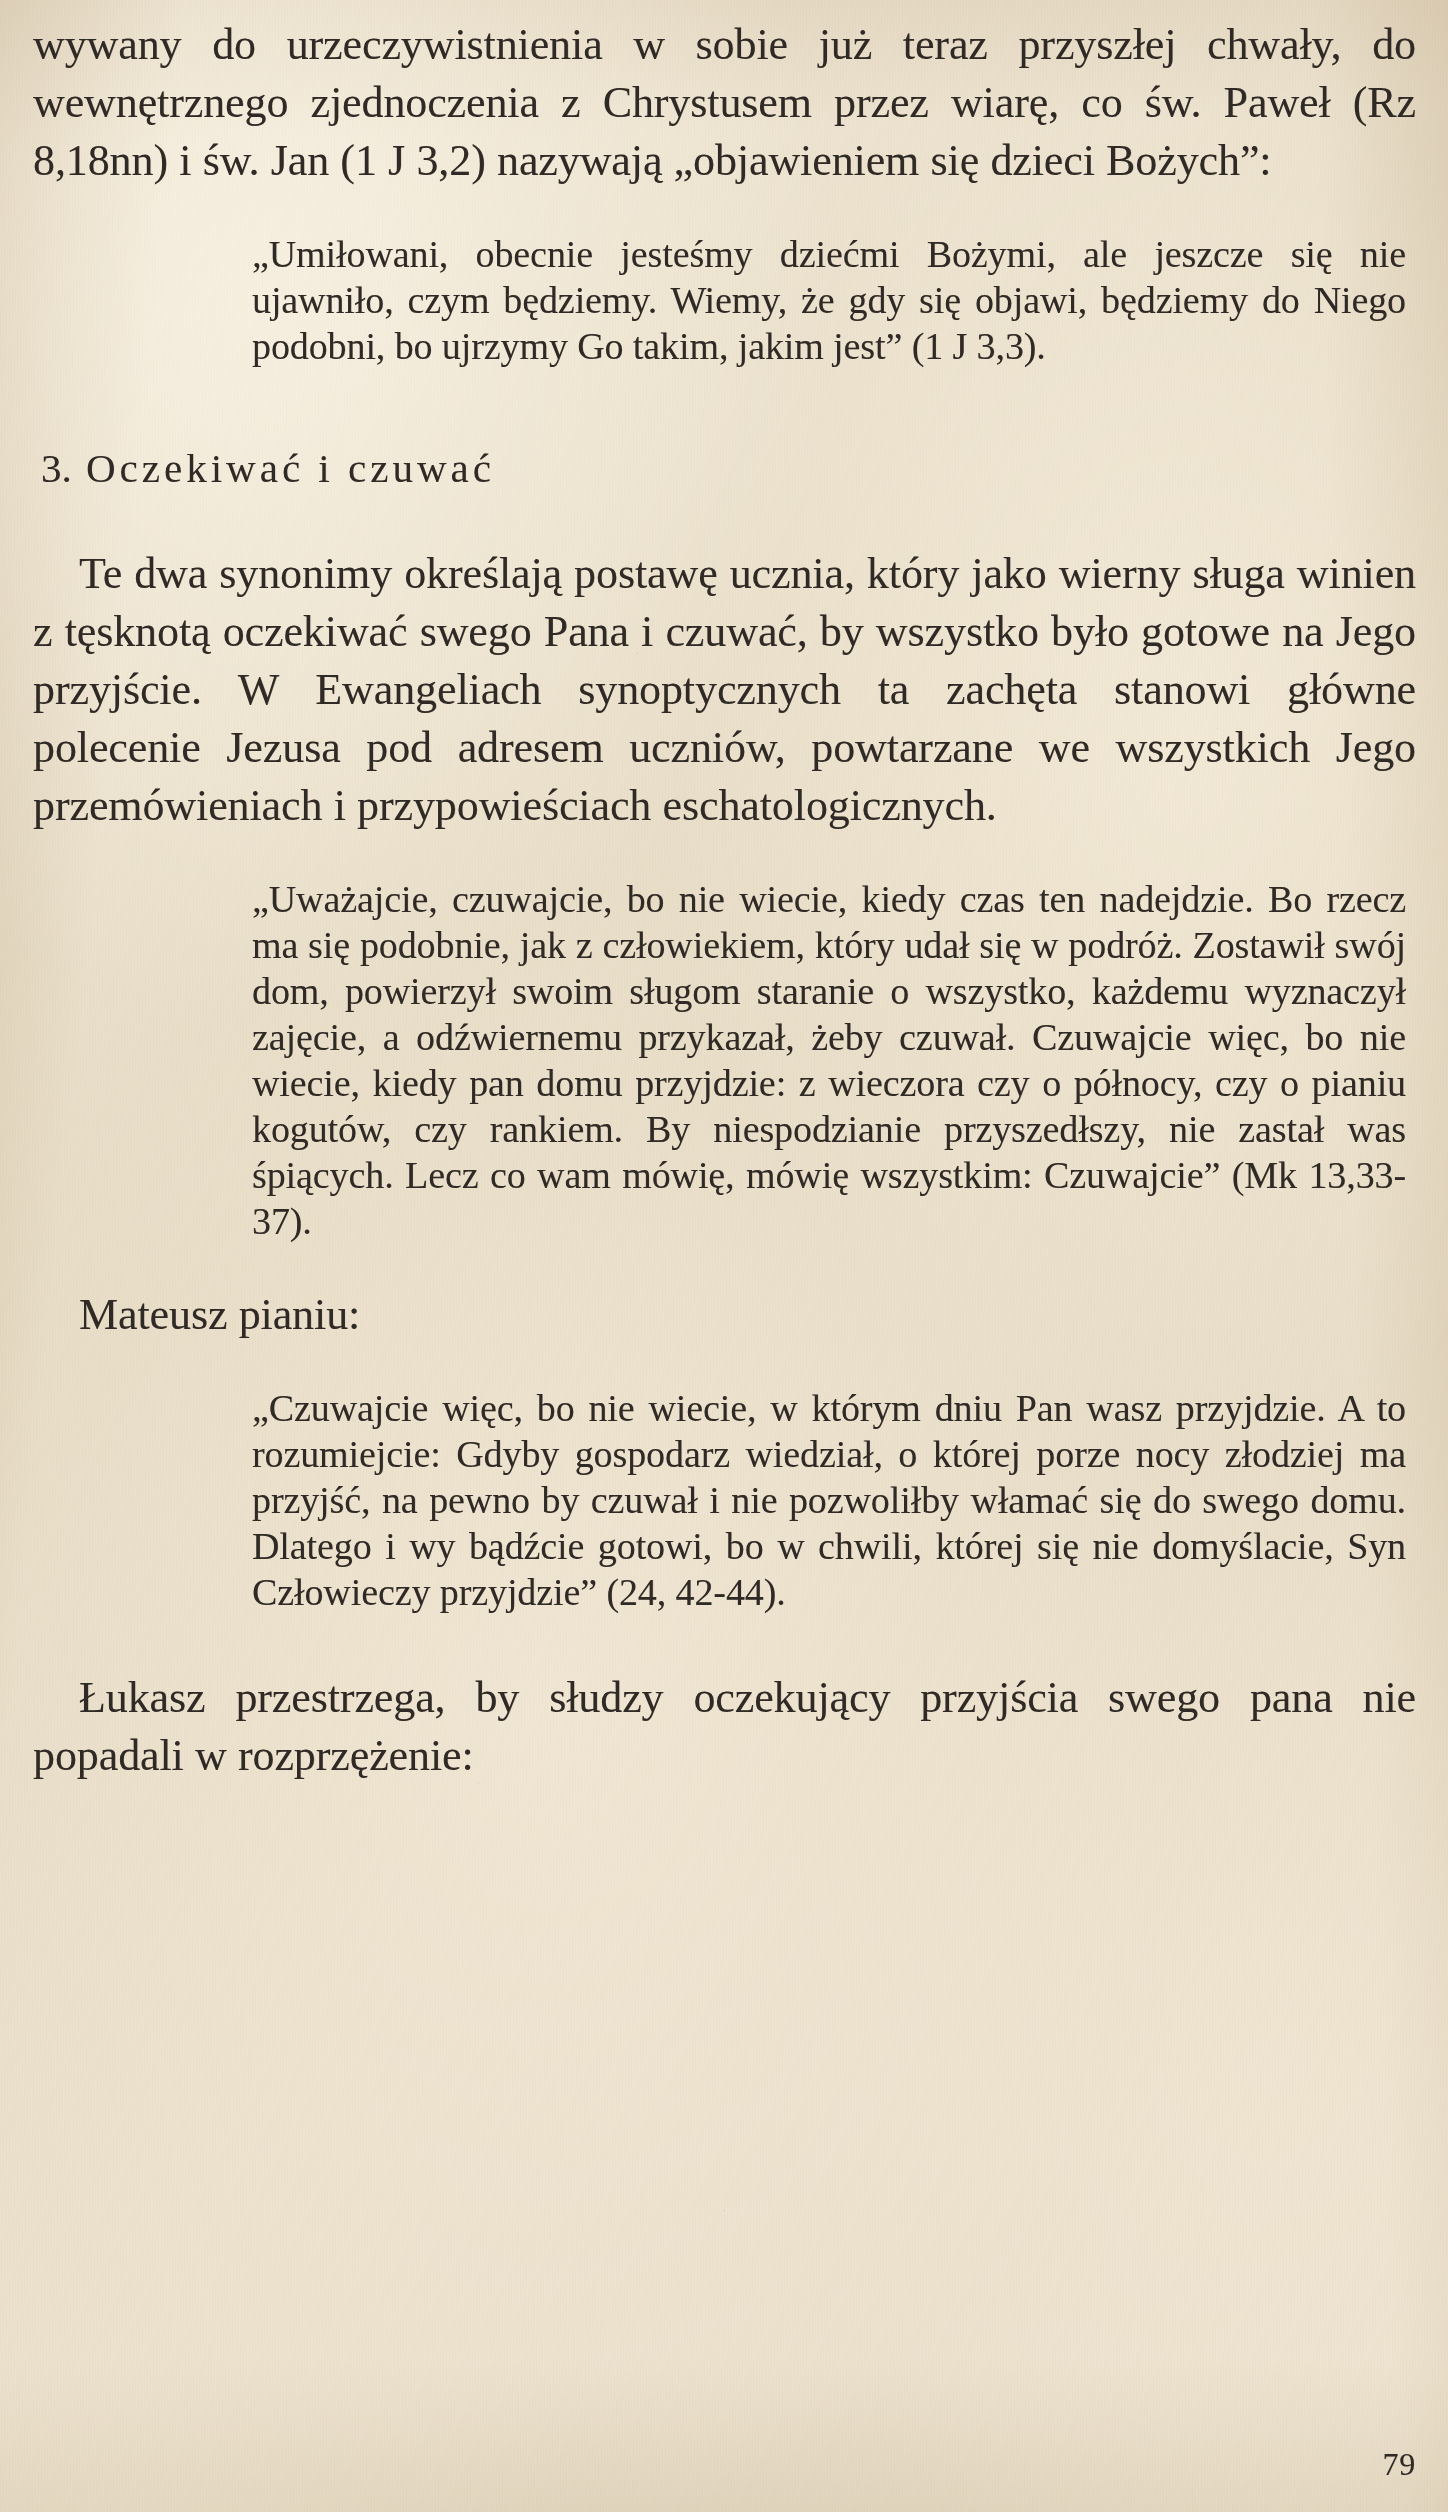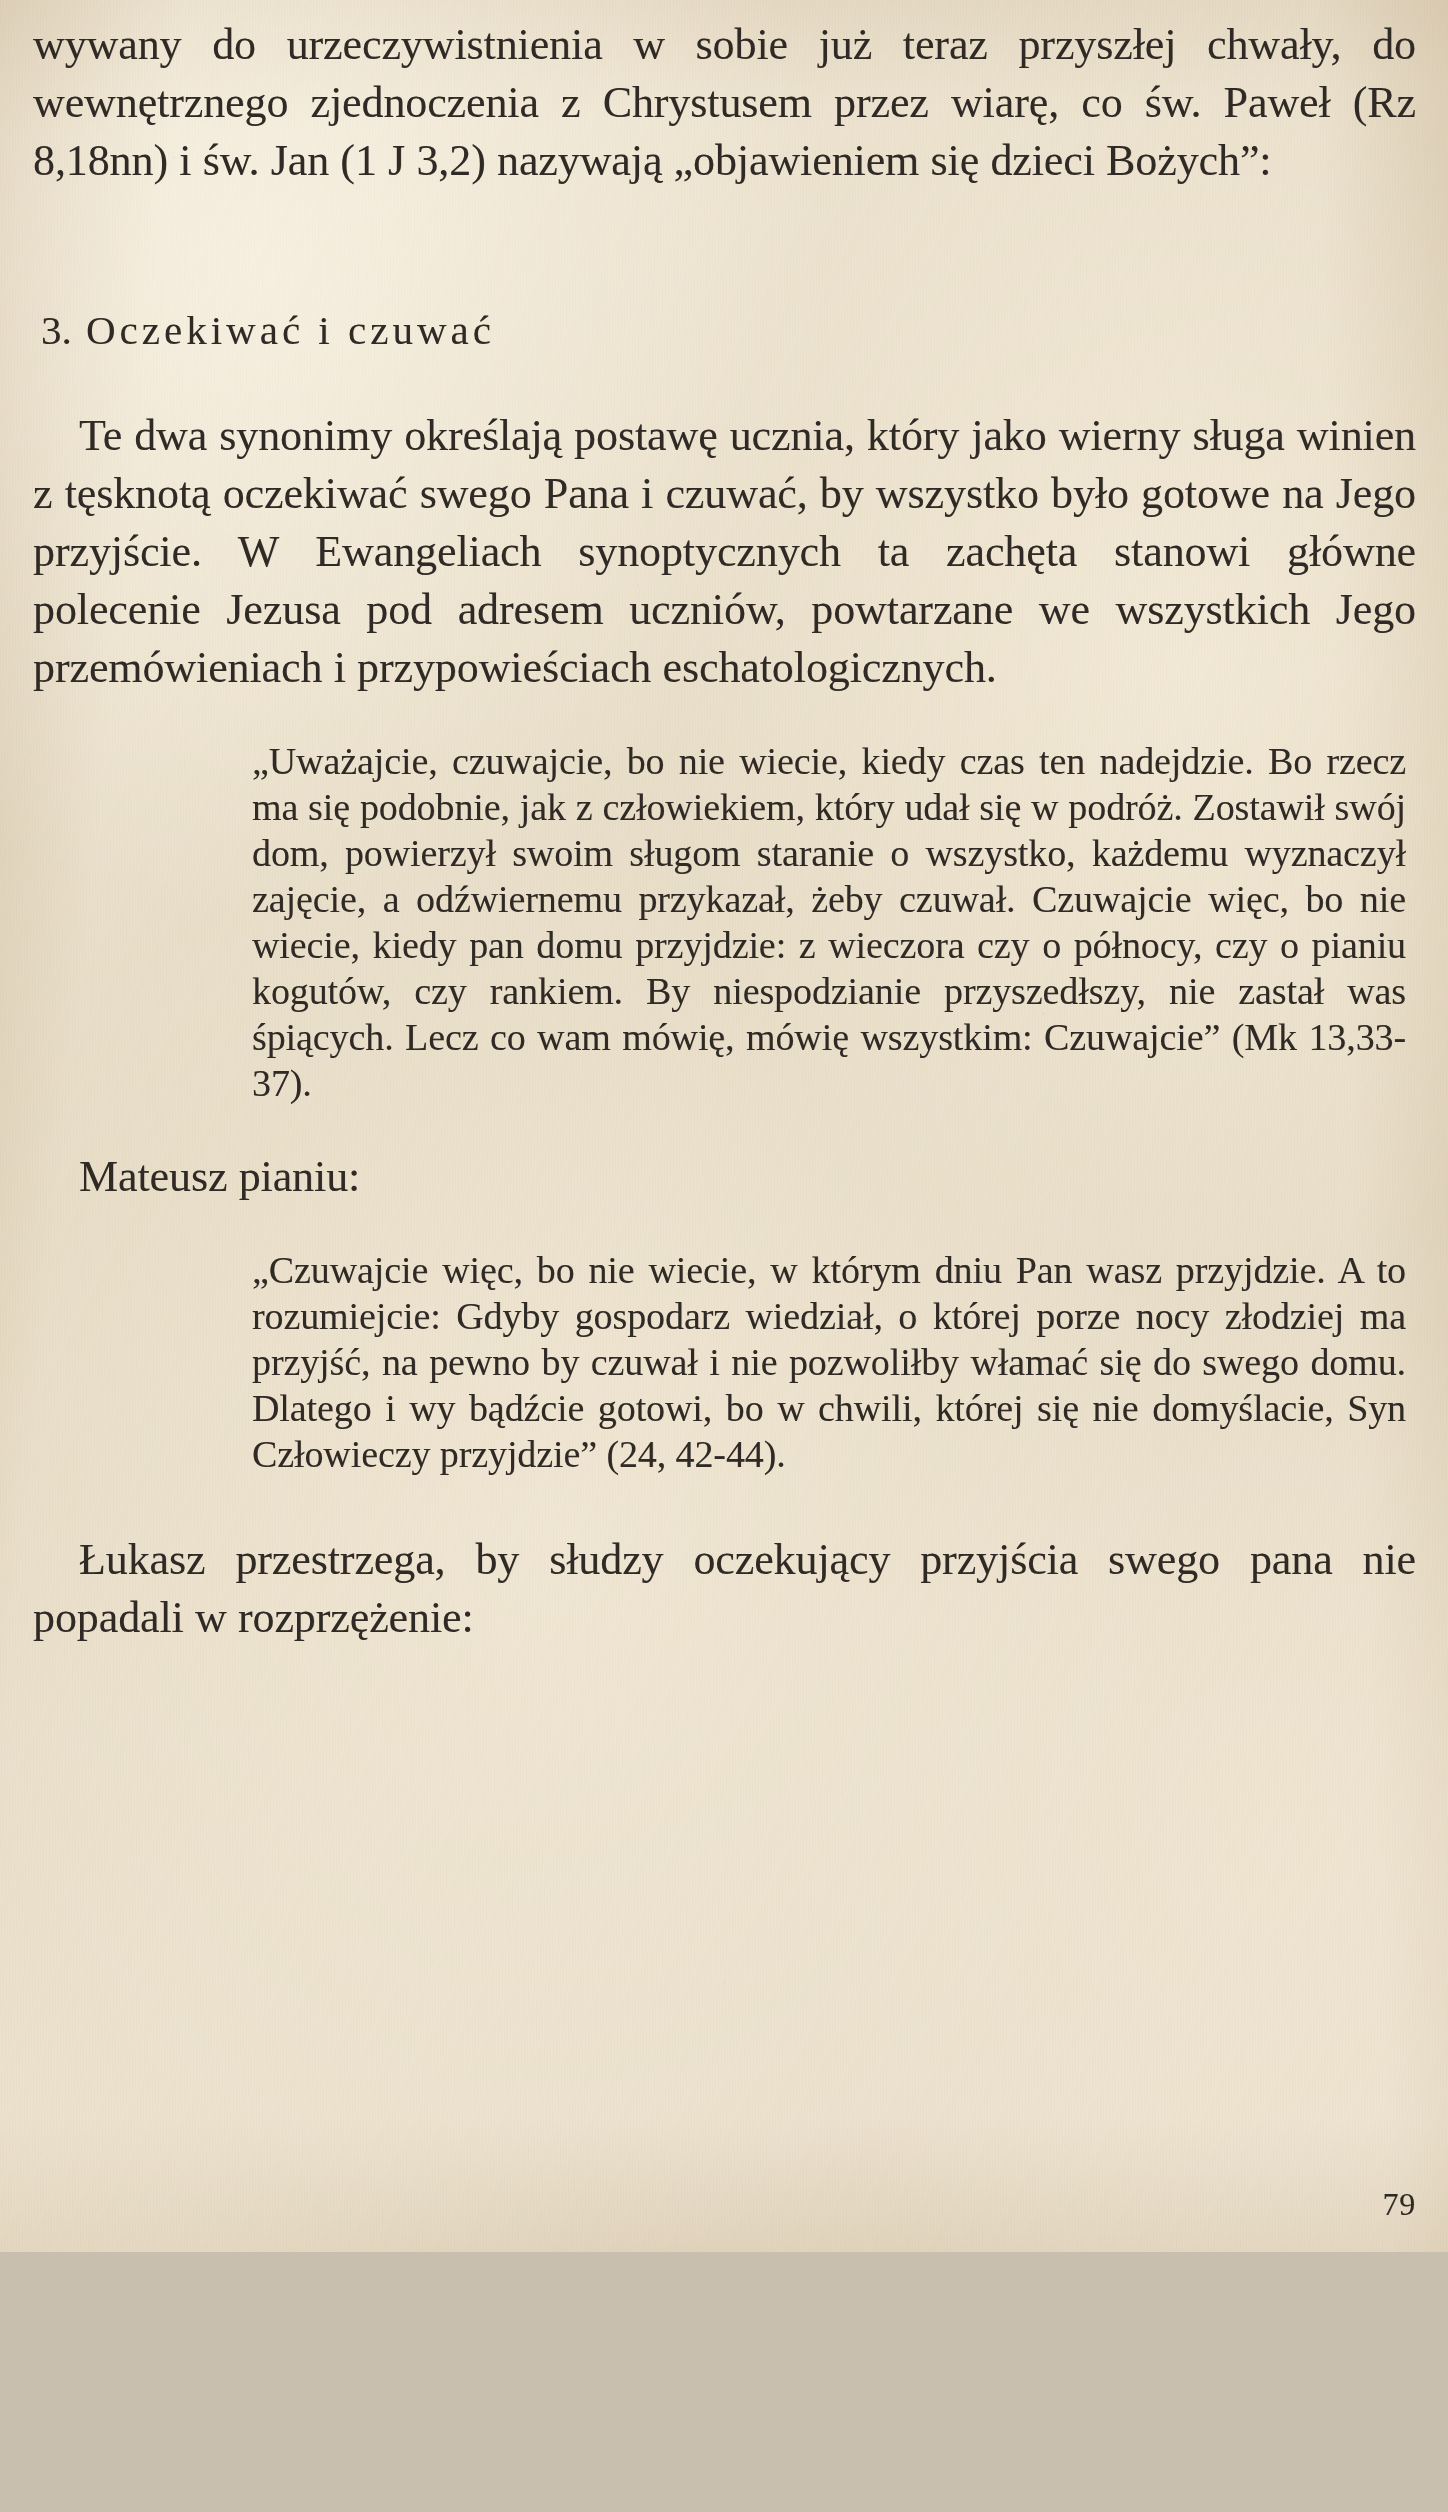--- a/index.html
+++ b/index.html
@@ -10,21 +10,21 @@
 
   body {
     background: #c9bfae;
     font-family: "Liberation Serif", "DejaVu Serif", serif;
   }
 
   
   .page {
     position: relative;
     width: 1449px;
-    height: 2252px;
+    height: 2512px;
     box-sizing: border-box;
     overflow: hidden;
     background-color: #e9dfcb;
     background-image:
       
       radial-gradient(ellipse 2.2px 0.7px at 12% 7%,   rgba(150,126,92,.20), transparent 70%),
       radial-gradient(ellipse 1.4px 0.7px at 37% 18%,  rgba(150,126,92,.16), transparent 70%),
       radial-gradient(ellipse 2.9px 0.7px at 68% 11%,  rgba(150,126,92,.14), transparent 70%),
       radial-gradient(ellipse 1.4px 0.7px at 84% 29%,  rgba(150,126,92,.18), transparent 70%),
       radial-gradient(ellipse 2.2px 0.7px at 21% 41%,  rgba(150,126,92,.15), transparent 70%),
@@ -137,20 +137,21 @@
 </head>
 <body>
 
 <div class="page">
   <div class="content">
 
     <p class="body-par">wywany do urzeczywistnienia w sobie już teraz przyszłej chwały, do wewnętrznego zjednoczenia z Chrystusem przez wiarę, co św. Paweł (Rz 8,18nn) i św. Jan (1 J 3,2) nazywają „objawieniem się dzieci Bożych”:</p>
 
     <div class="gap-par-to-quote"></div>
 
+    <p class="quote">„Umiłowani, obecnie jesteśmy dziećmi Bożymi, ale jeszcze się nie ujawniło, czym będziemy. Wiemy, że gdy się objawi, będziemy do Niego podobni, bo ujrzymy Go takim, jakim jest” (1 J 3,3).</p>
 
     <div class="gap-quote-to-head"></div>
 
     <h2 class="heading"><span class="numword">3.</span> <span>Oczekiwać i czuwać</span></h2>
 
     <div class="gap-head-to-par"></div>
 
     <p class="body-par indent">Te dwa synonimy określają postawę ucznia, który jako wierny sługa winien z tęsknotą oczekiwać swego Pana i czuwać, by wszystko było gotowe na Jego przyjście. W Ewangeliach synoptycznych ta zachęta stanowi główne polecenie Jezusa pod adresem uczniów, powtarzane we wszystkich Jego przemówieniach i przypowieściach eschatologicznych.</p>
 
     <div class="gap-par-to-quote"></div>

